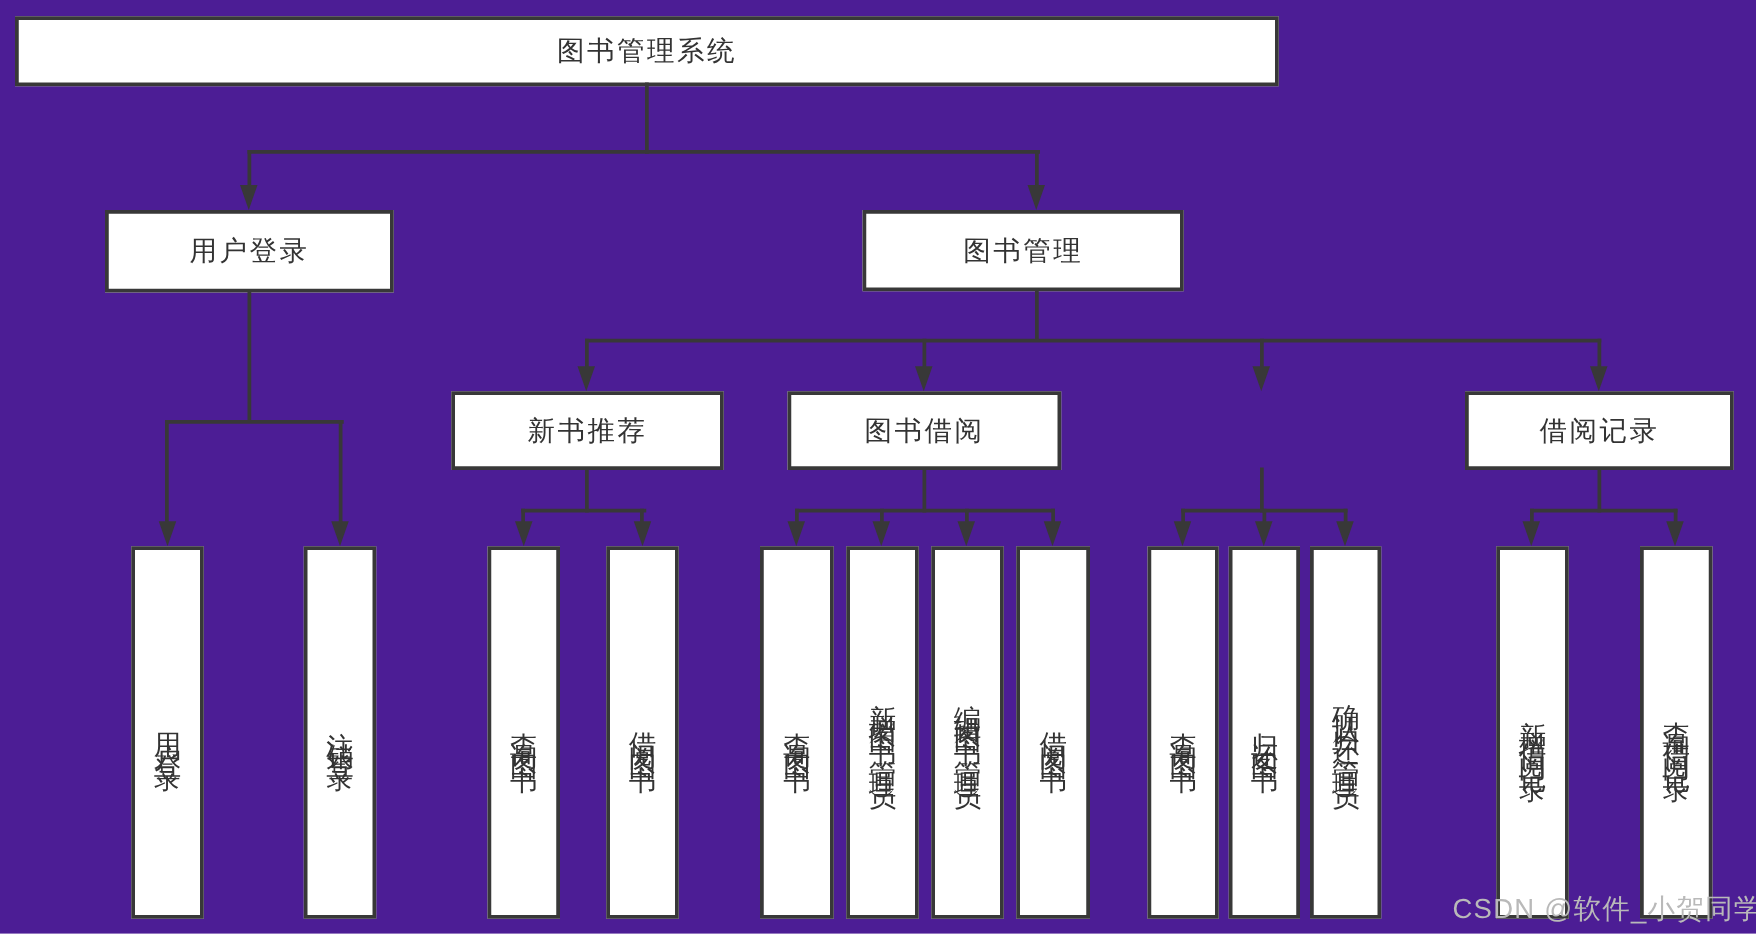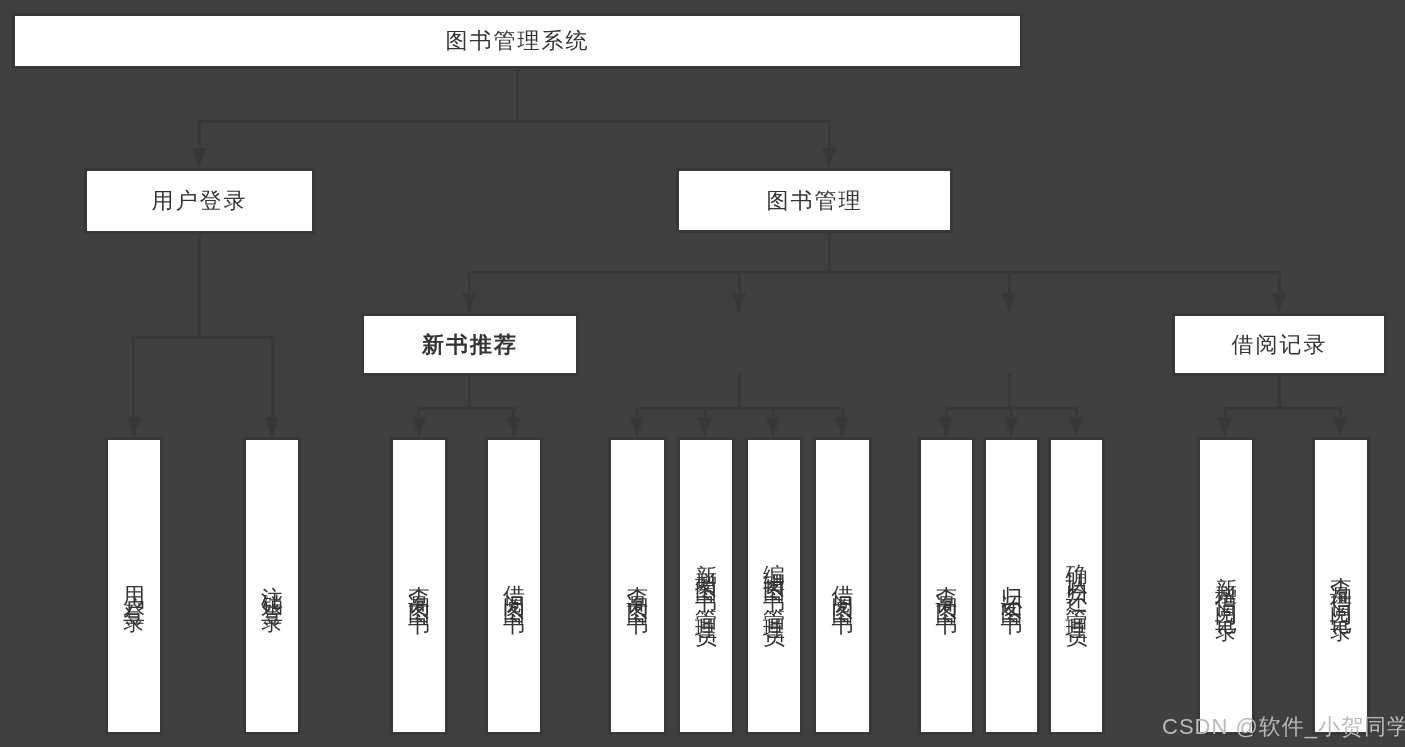--- a/index.html
+++ b/index.html
@@ -1,16 +1,16 @@
 <!DOCTYPE html>
 <html><head>
 <meta charset="utf-8">
 <style>
   html,body{margin:0;padding:0;background:#ffffff;}
-  #canvas{position:relative;width:1405px;height:747px;background:#404040;overflow:hidden;
+  #canvas{position:relative;width:1405px;height:747px;background:#4c1d95;overflow:hidden;
           font-family:"Liberation Sans",sans-serif;}
   .box{position:absolute;border:3px solid #383838;background:#ffffff;box-sizing:border-box;
        display:flex;align-items:center;justify-content:center;}
   .box .lbl{font-size:22px;color:#333333;letter-spacing:2px;white-space:nowrap;}
   .vbox .lbl{writing-mode:vertical-rl;text-orientation:mixed;letter-spacing:9px;
              font-size:22px;line-height:1;}
   .vl{position:absolute;width:3px;background:#383838;}
   .hl{position:absolute;height:3px;background:#383838;}
   .ah{position:absolute;width:0;height:0;border-left:7px solid transparent;
       border-right:7px solid transparent;border-top:20px solid #383838;}
@@ -29,21 +29,21 @@
   <div class="vl" style="left:516px;top:66px;height:57px;"></div>
   <div class="hl" style="left:198px;top:120px;width:634px;"></div>
   <div class="vl" style="left:198px;top:120px;height:32px;"></div>
   <div class="ah" style="left:192px;top:148px;"></div>
   <div class="vl" style="left:828px;top:120px;height:32px;"></div>
   <div class="ah" style="left:822px;top:148px;"></div>
 
   <div class="box" style="left:84px;top:168px;width:231px;height:66px;">
     <span class="lbl">用户登录</span>
   </div>
-  <div class="box" style="left:676px;top:168px;width:277px;height:65px;">
+  <div class="box" style="left:690px;top:168px;width:257px;height:65px;">
     <span class="lbl">图书管理</span>
   </div>
 
   <div class="vl" style="left:198px;top:232px;height:106px;"></div>
   <div class="hl" style="left:133px;top:336px;width:142px;"></div>
   <div class="vl" style="left:132px;top:336px;height:84px;"></div>
   <div class="ah" style="left:127px;top:417px;"></div>
   <div class="vl" style="left:271px;top:336px;height:84px;"></div>
   <div class="ah" style="left:265px;top:417px;"></div>
 
@@ -51,22 +51,25 @@
   <div class="hl" style="left:468px;top:271px;width:813px;"></div>
   <div class="vl" style="left:468px;top:271px;height:26px;"></div>
   <div class="ah" style="left:462px;top:293px;"></div>
   <div class="vl" style="left:738px;top:271px;height:26px;"></div>
   <div class="ah" style="left:732px;top:293px;"></div>
   <div class="vl" style="left:1008px;top:271px;height:26px;"></div>
   <div class="ah" style="left:1002px;top:293px;"></div>
   <div class="vl" style="left:1278px;top:271px;height:26px;"></div>
   <div class="ah" style="left:1272px;top:293px;"></div>
 
-  <div class="box" style="left:361px;top:313px;width:218px;height:63px;font-weight:bold;">
+  <div class="box" style="left:361px;top:313px;width:218px;height:63px;">
     <span class="lbl">新书推荐</span>
+  </div>
+  <div class="box" style="left:630px;top:313px;width:219px;height:63px;">
+    <span class="lbl">图书借阅</span>
   </div>
   <div class="box" style="left:1172px;top:313px;width:215px;height:63px;">
     <span class="lbl">借阅记录</span>
   </div>
 
   <div class="vl" style="left:468px;top:374px;height:36px;"></div>
   <div class="hl" style="left:417px;top:407px;width:100px;"></div>
   <div class="vl" style="left:417px;top:407px;height:14px;"></div>
   <div class="ah" style="left:412px;top:417px;"></div>
   <div class="vl" style="left:512px;top:407px;height:14px;"></div>

